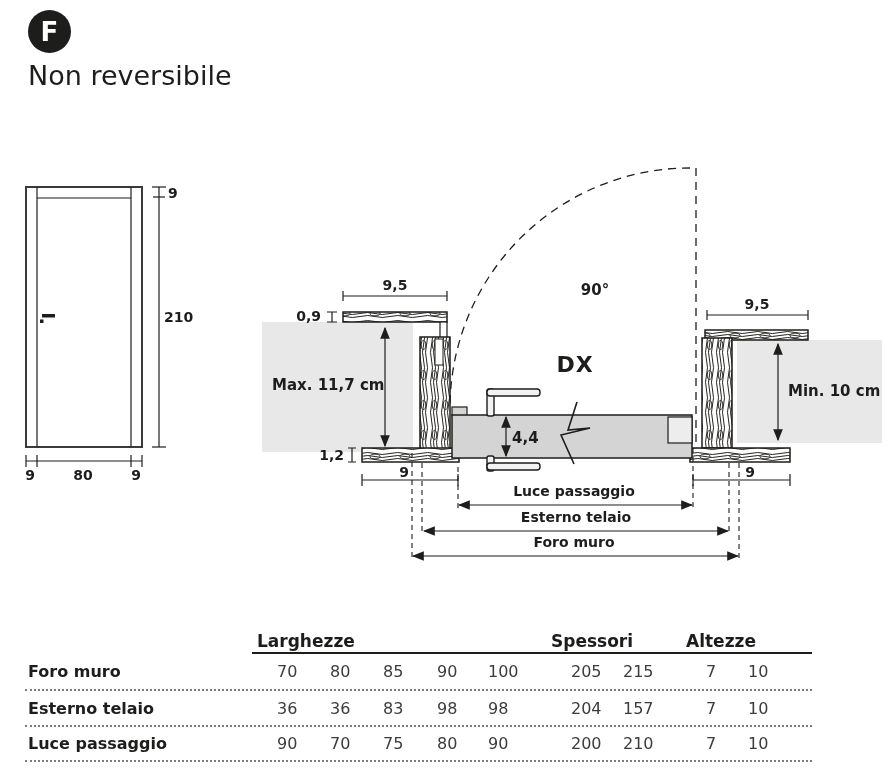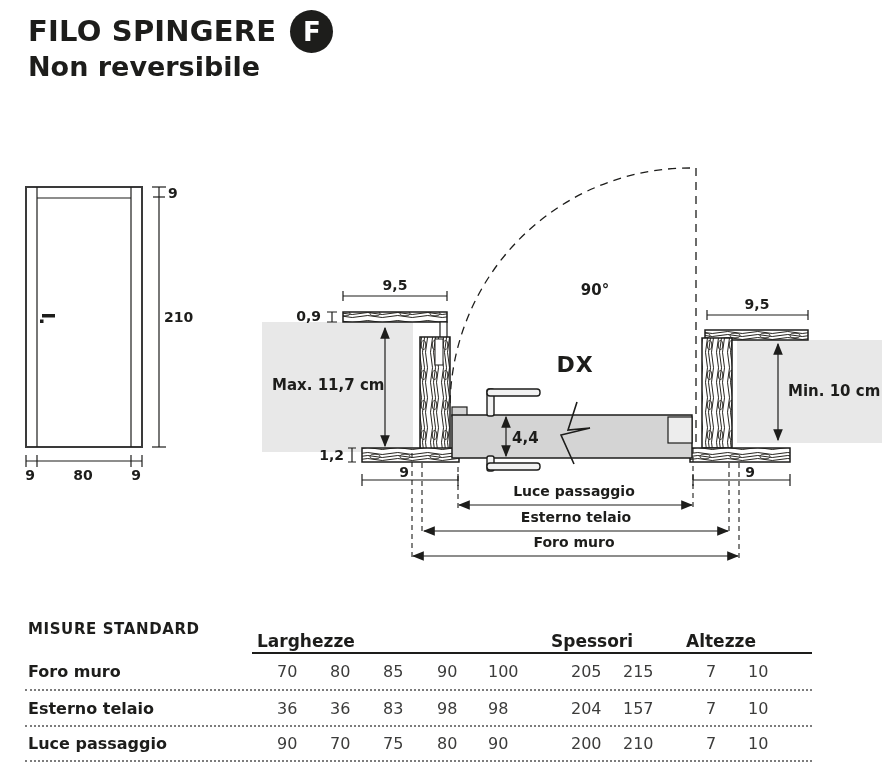--- a/index.html
+++ b/index.html
@@ -5,21 +5,21 @@
   html,body{margin:0;padding:0;background:#fff;}
   .page{position:relative;width:894px;height:773px;background:#ffffff;overflow:hidden;
         font-family:"DejaVu Sans","Liberation Sans",sans-serif;color:#1d1d1b;}
   
   .hdr{position:absolute;left:28px;top:10px;z-index:3;}
   .hdr-row{display:flex;align-items:center;gap:14px;}
   .h1{font-size:29px;font-weight:700;letter-spacing:0.2px;line-height:1;}
   .badge{width:43px;height:43px;border-radius:50%;background:#1d1d1b;color:#fff;
          display:flex;align-items:center;justify-content:center;
          font-size:26px;font-weight:700;}
-  .h2{font-size:27px;font-weight:700;line-height:1;}
+  .h2{font-size:27px;font-weight:400;line-height:1;margin-top:9px;}
   
   svg.diagram{position:absolute;left:0;top:0;z-index:1;}
   svg text{font-family:"DejaVu Sans","Liberation Sans",sans-serif;font-weight:700;fill:#1d1d1b;}
   .t14{font-size:14px;}
   .t15{font-size:15px;}
   .t22{font-size:22px;letter-spacing:1px;}
   .ln{stroke:#1d1d1b;stroke-width:1.2;fill:none;}
   .ln2{stroke:#1d1d1b;stroke-width:1.6;fill:none;}
   .dash{stroke:#1d1d1b;stroke-width:1.1;fill:none;stroke-dasharray:5 4;}
   .dash2{stroke:#1d1d1b;stroke-width:1.3;fill:none;stroke-dasharray:8 6;}
@@ -34,21 +34,20 @@
   .line-solid{position:absolute;left:252px;top:652px;width:560px;border-top:2px solid #1d1d1b;z-index:2;}
   .line-dot{position:absolute;left:25px;width:787px;border-top:2px dotted #7c7c7c;z-index:2;}
 </style>
 </head>
 <body>
 
 <div class="page">
 
   <div class="hdr">
     <div class="hdr-row">
-      <div class="h1">FILO SPINGERE</div>
       <div class="badge">
         <span>F</span>
       </div>
     </div>
     <div class="h2">Non reversibile</div>
   </div>
 
   <svg class="diagram" width="894" height="600" viewBox="0 0 894 600">
     <defs>
       <marker id="arr" viewBox="0 0 10 8" markerWidth="10" markerHeight="8" refX="9" refY="4" orient="auto-start-reverse">
@@ -195,21 +194,20 @@
       <text class="t14" x="574" y="496" text-anchor="middle">Luce passaggio</text>
 
       <line class="ln" x1="424" y1="531" x2="728" y2="531" marker-start="url(#arr)" marker-end="url(#arr)"></line>
       <text class="t14" x="576" y="522" text-anchor="middle">Esterno telaio</text>
 
       <line class="ln" x1="413" y1="556" x2="738" y2="556" marker-start="url(#arr)" marker-end="url(#arr)"></line>
       <text class="t14" x="574" y="547" text-anchor="middle">Foro muro</text>
     </g>
   </svg>
 
-  <div class="tbl-title">MISURE STANDARD</div>
 
   <div class="line-solid"></div>
   <div class="line-dot" style="top:689px"></div>
   <div class="line-dot" style="top:725px"></div>
   <div class="line-dot" style="top:760px"></div>
 
   <div class="grid">
 
     <div></div>
     <div class="ghead" style="grid-column:2 / span 5">Larghezze</div>

